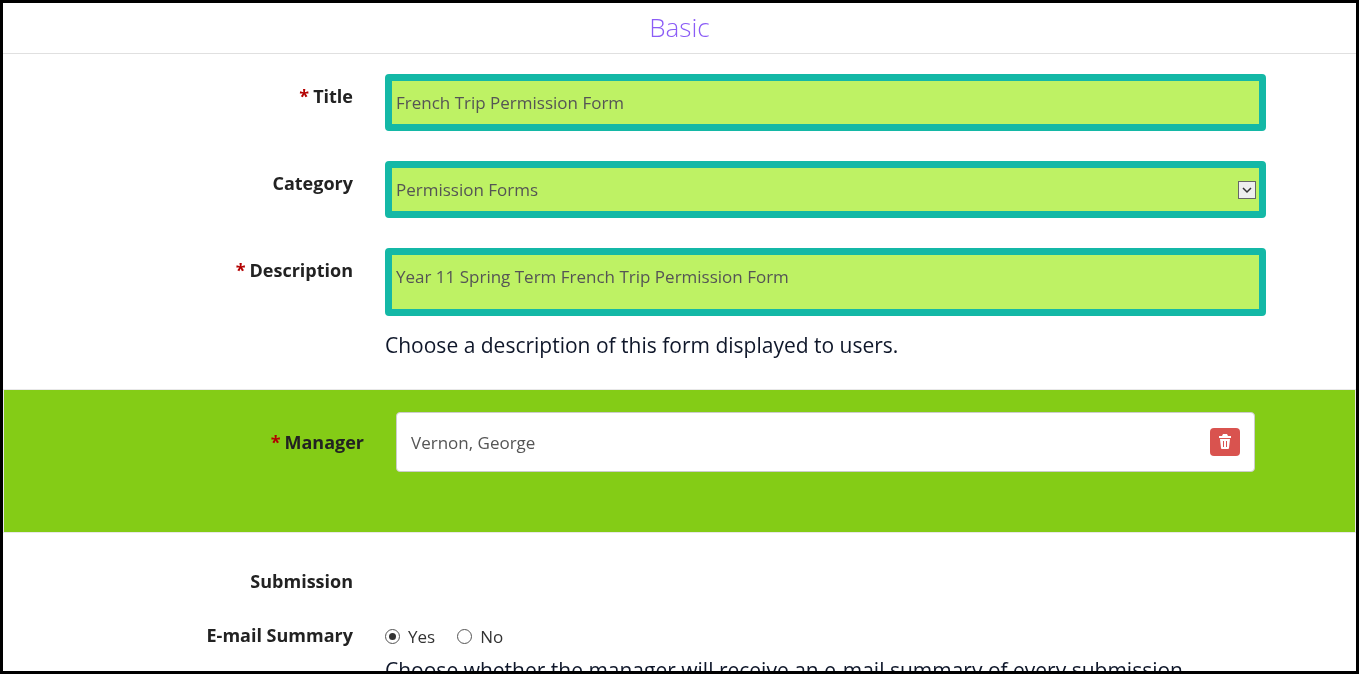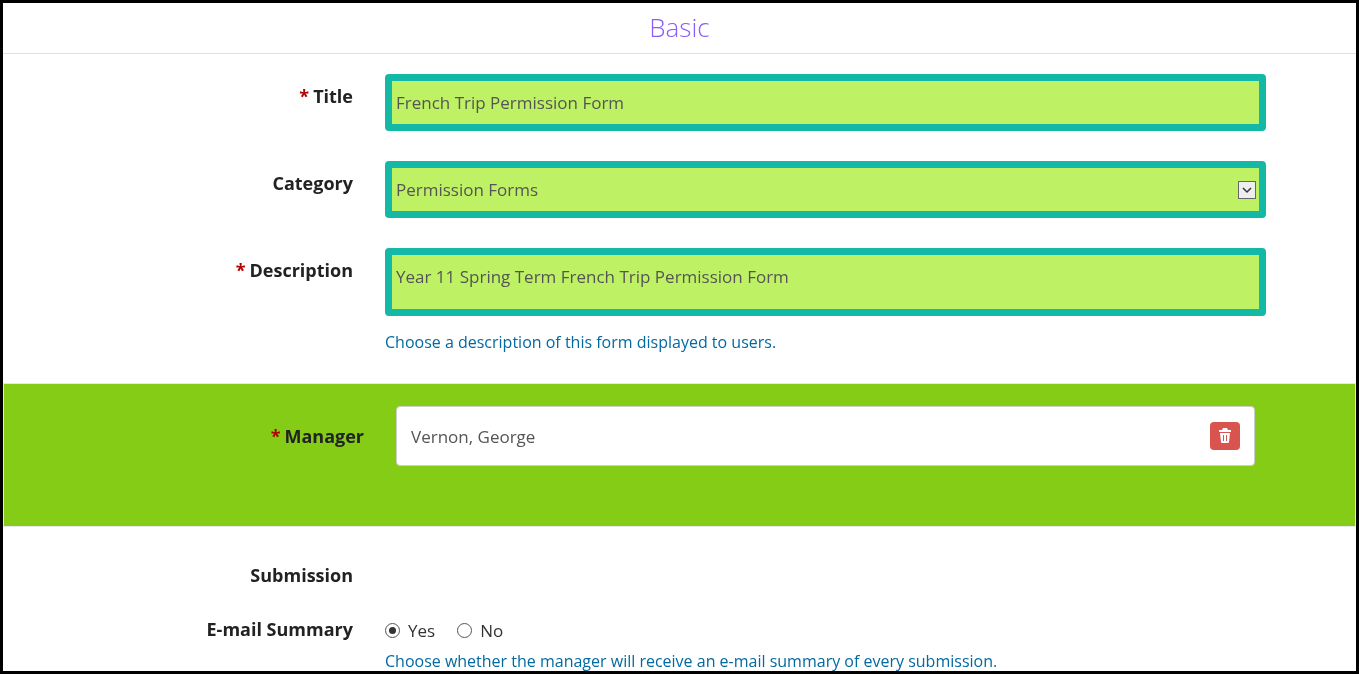--- a/index.html
+++ b/index.html
@@ -88,22 +88,22 @@
       align-items: center;
       justify-content: center;
       pointer-events: none;
       background: #eee;
     }
     .select-caret svg {
       width: 10px;
       height: 10px;
     }
     .help-text {
-      color: #0369a1;
-      font-size: 16px;
+      color: #0f172a;
+      font-size: 21px;
       margin-top: 10px;
     }
     .manager-section {
       background: #84cc16;
       border: 1px solid #e8e8e8;
       padding: 22px 10px 60px 10px;
       margin-bottom: 36px;
     }
     .manager-section .form-row {
       margin-bottom: 0;

